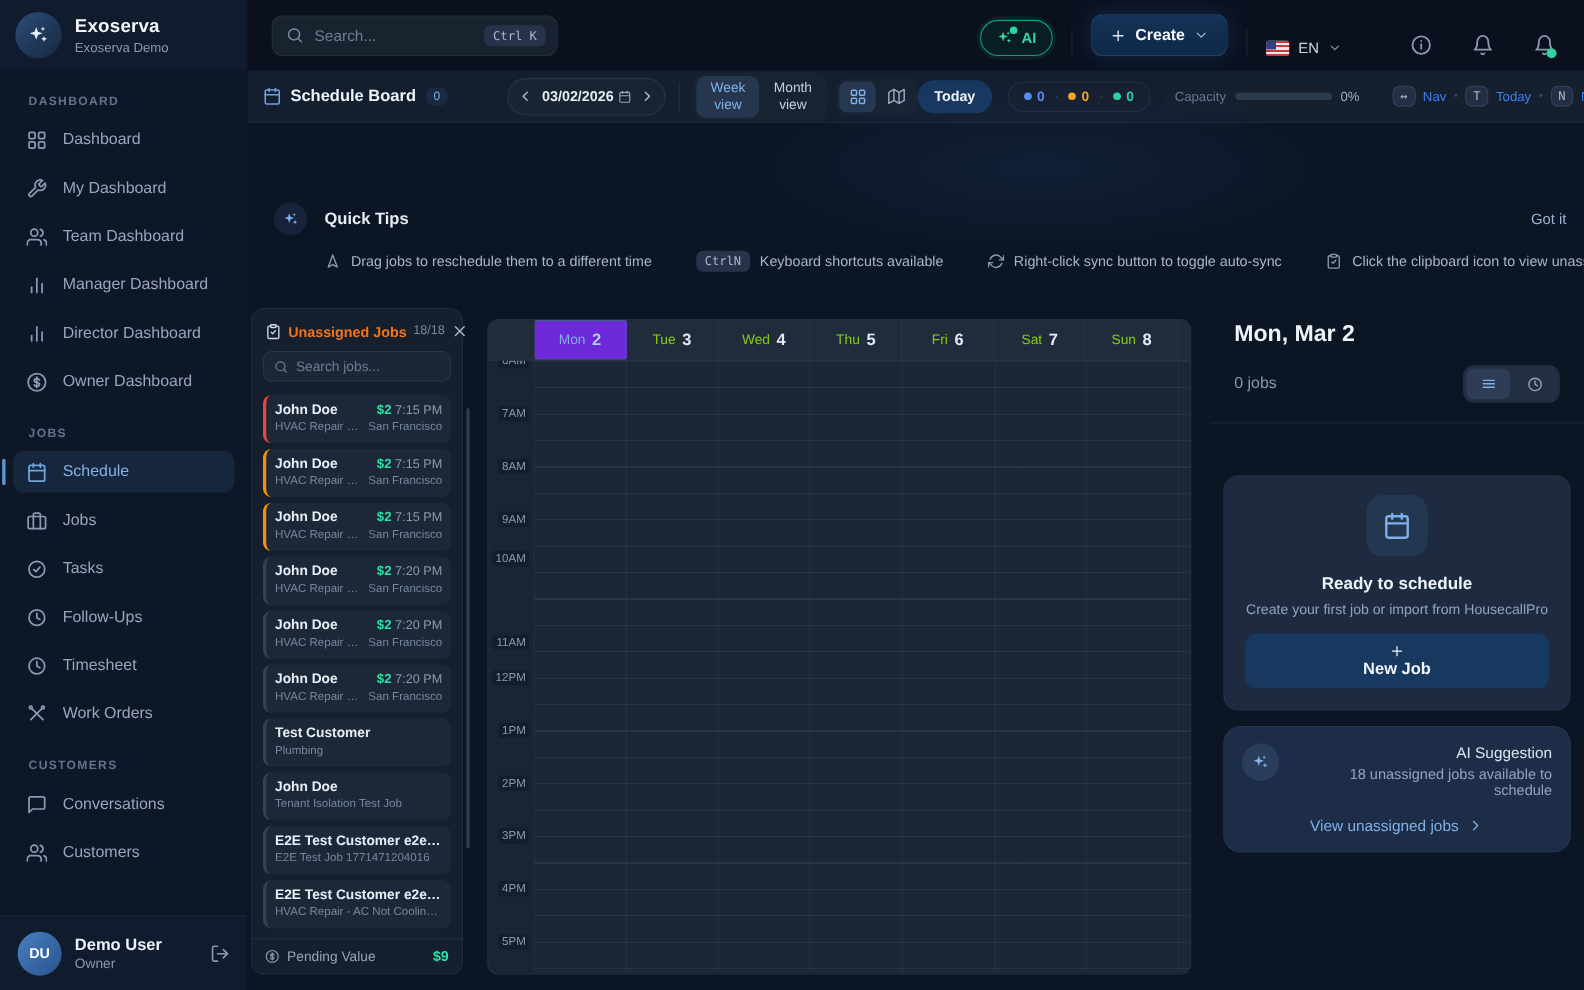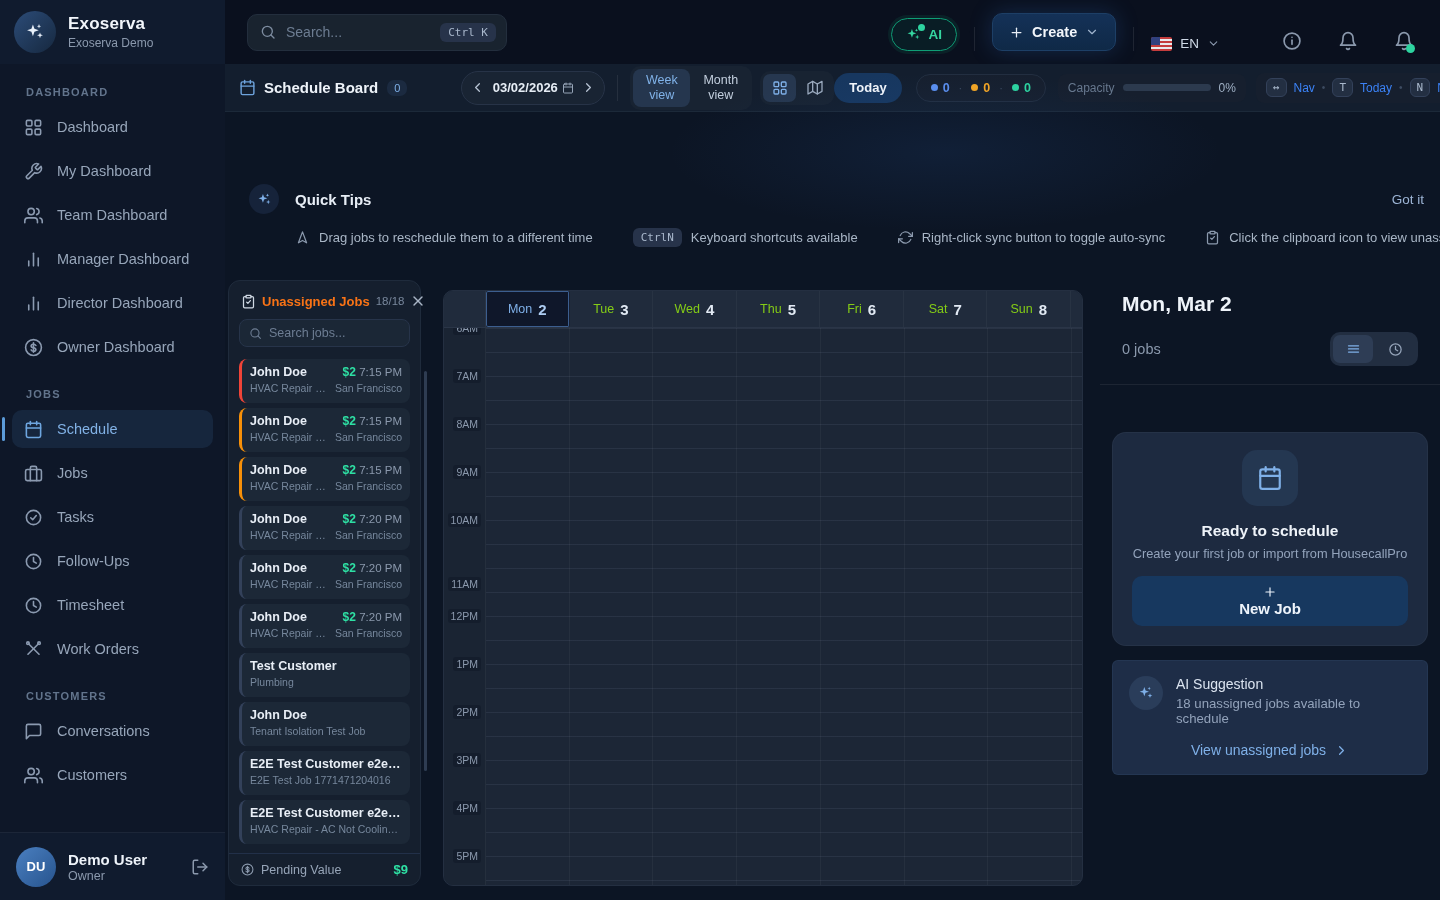--- a/index.html
+++ b/index.html
@@ -131,21 +131,21 @@
   .panel-scroll { position:absolute; right:-7px; top:90px; width:3px; height:400px; border-radius:2px; background:#2e3c52; }
 
   
   .calendar { position:absolute; left:218px; top:178px; width:640px; height:596px; background:#1c2636; border:1px solid #242f41; border-radius:10px; display:flex; flex-direction:column; overflow:hidden; }
   .cal-head { height:37px; background:#202b3c; border-bottom:1px solid #2a3547; display:flex; flex:none; }
   .cal-head-gutter { width:42px; flex:none; border-right:1px solid rgba(255,255,255,.05); }
   .cal-head-stub { width:11px; flex:none; }
   .cal-day { flex:1; display:flex; align-items:center; justify-content:center; gap:6px; border-right:1px solid rgba(255,255,255,.04); cursor:pointer; }
   .cd-name { font-size:12.5px; color:#84cc16; }
   .cd-num { font-size:15px; font-weight:bold; color:#e2eaf4; }
-  .cal-day.active { background:#0f172a; box-shadow:inset 0 0 0 1px #3c5e8f; border-radius:2px; }
+  .cal-day.active { background:#6d28d9; box-shadow:inset 0 0 0 1px #3c5e8f; border-radius:2px; }
   .cal-day.active .cd-name { color:#7fb0e8; }
   .cal-day.active .cd-num { color:#aecdf2; }
   .cal-body { flex:1; position:relative; overflow:hidden; }
   .cal-gutter { position:absolute; left:0; top:0; bottom:0; width:42px; background:#1a2433; border-right:1px solid rgba(255,255,255,.05); }
   .cal-time { position:absolute; right:4px; transform:translateY(-50%); font-size:10.5px; color:#8b99ad; background:#141d2c; padding:1px 3px; border-radius:3px; }
   .cal-cols { position:absolute; left:42px; right:0; top:0; bottom:0; display:flex;
     background-image:repeating-linear-gradient(to bottom, rgba(150,165,195,.10) 0 1px, transparent 1px 24px); }
   .cal-col { flex:1; border-right:1px solid rgba(255,255,255,.045); cursor:pointer; }
   .cal-col-stub { width:10px; flex:none; }
 
@@ -160,21 +160,21 @@
   .dp-btn .ic { width:15px; height:15px; }
   .dp-divider { height:1px; background:rgba(255,255,255,.07); margin:18px -12px 0 -12px; }
   .ready-card { margin-top:47px; background:#1d2a40; border:1px solid rgba(255,255,255,.04); border-radius:14px; padding:17px 19px 19px 19px; text-align:center; }
   .rc-iconbox { width:56px; height:56px; border-radius:15px; background:#243751; color:#7fb0e8; display:flex; align-items:center; justify-content:center; margin:0 auto; }
   .rc-iconbox .ic { width:26px; height:26px; }
   .rc-title { margin-top:16px; font-size:15.5px; font-weight:bold; color:#eef3f9; }
   .rc-sub { margin-top:6px; font-size:12.8px; color:#93a3bb; }
   .newjob-btn { margin-top:15px; width:100%; height:50px; border:none; border-radius:10px; background:#17385f; color:#eef4fb; display:flex; flex-direction:column; align-items:center; justify-content:center; gap:1px; cursor:pointer; font-family:inherit; }
   .newjob-btn .ic { width:14px; height:14px; }
   .newjob-btn span { font-size:15px; font-weight:bold; }
-  .ai-card { margin-top:14px; background:#1e2d47; border:1px solid rgba(120,160,220,.08); border-radius:6px; padding:15px 16px 16px 16px; }
+  .ai-card { margin-top:14px; background:#1e2d47; border:1px solid rgba(120,160,220,.08); border-radius:16px; padding:15px 16px 16px 16px;text-align:right; }
   .ai-card-top { display:flex; gap:13px; }
   .ai-iconcirc { width:34px; height:34px; border-radius:50%; background:#2a3d5a; color:#7fb0e8; display:flex; align-items:center; justify-content:center; flex:none; }
   .ai-iconcirc .ic { width:16px; height:16px; }
   .ai-title { font-size:14px; color:#dbe4f0; }
   .ai-sub { margin-top:4px; font-size:13.2px; color:#93a3bb; }
   .ai-link { margin-top:16px; display:flex; align-items:center; justify-content:center; gap:8px; color:#7fb0e8; font-size:14px; cursor:pointer; }
   .ai-link .ic { width:15px; height:15px; }
 </style>
 </head>
 <body>
@@ -741,21 +741,21 @@
             <span class="cd-num">8</span>
           </div>
           <div class="cal-head-stub"></div>
         </div>
       <div class="cal-body">
         <div class="cal-gutter">
             <span class="cal-time" style="top:0px">6AM</span>
             <span class="cal-time" style="top:48px">7AM</span>
             <span class="cal-time" style="top:96px">8AM</span>
             <span class="cal-time" style="top:144px">9AM</span>
-            <span class="cal-time" style="top:192px">10AM</span>
+            <span class="cal-time" style="top:180px">10AM</span>
             <span class="cal-time" style="top:256px">11AM</span>
             <span class="cal-time" style="top:288px">12PM</span>
             <span class="cal-time" style="top:336px">1PM</span>
             <span class="cal-time" style="top:384px">2PM</span>
             <span class="cal-time" style="top:432px">3PM</span>
             <span class="cal-time" style="top:480px">4PM</span>
             <span class="cal-time" style="top:528px">5PM</span>
           </div>
         <div class="cal-cols">
             <div class="cal-col"></div>

